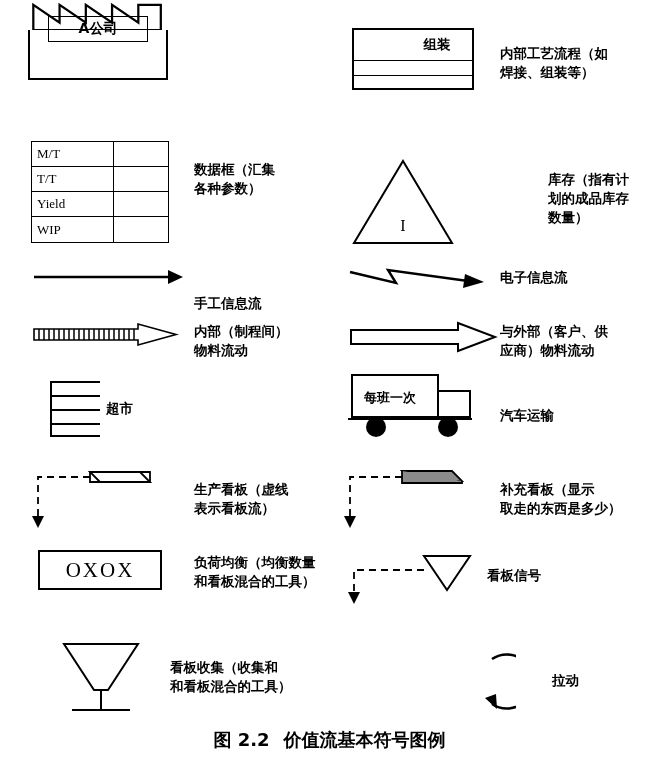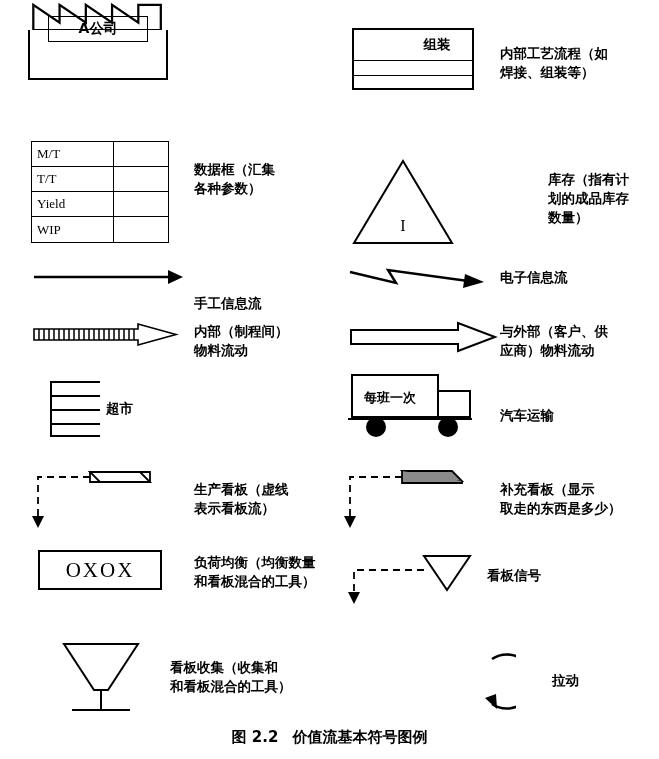--- a/index.html
+++ b/index.html
@@ -142,21 +142,21 @@
     font-size: 13px;
     font-family: "DejaVu Sans", sans-serif;
     font-weight: 600;
   }
 
   
   .caption {
     position: absolute;
     width: 659px;
     text-align: center;
-    font-size: 15px;
+    font-size: 18px;
     font-family: "DejaVu Sans", sans-serif;
     font-weight: 700;
   }
   .caption .num { margin-right: 14px; }
 </style>
 </head>
 <body>
 
 <div class="page">
 

